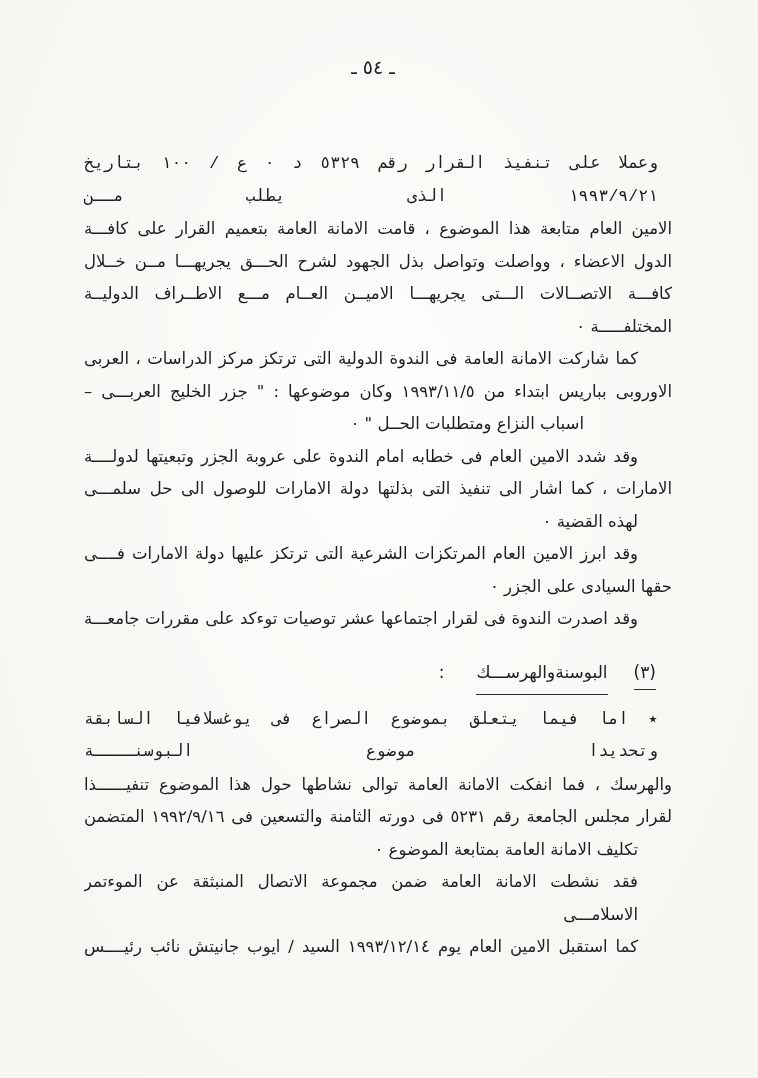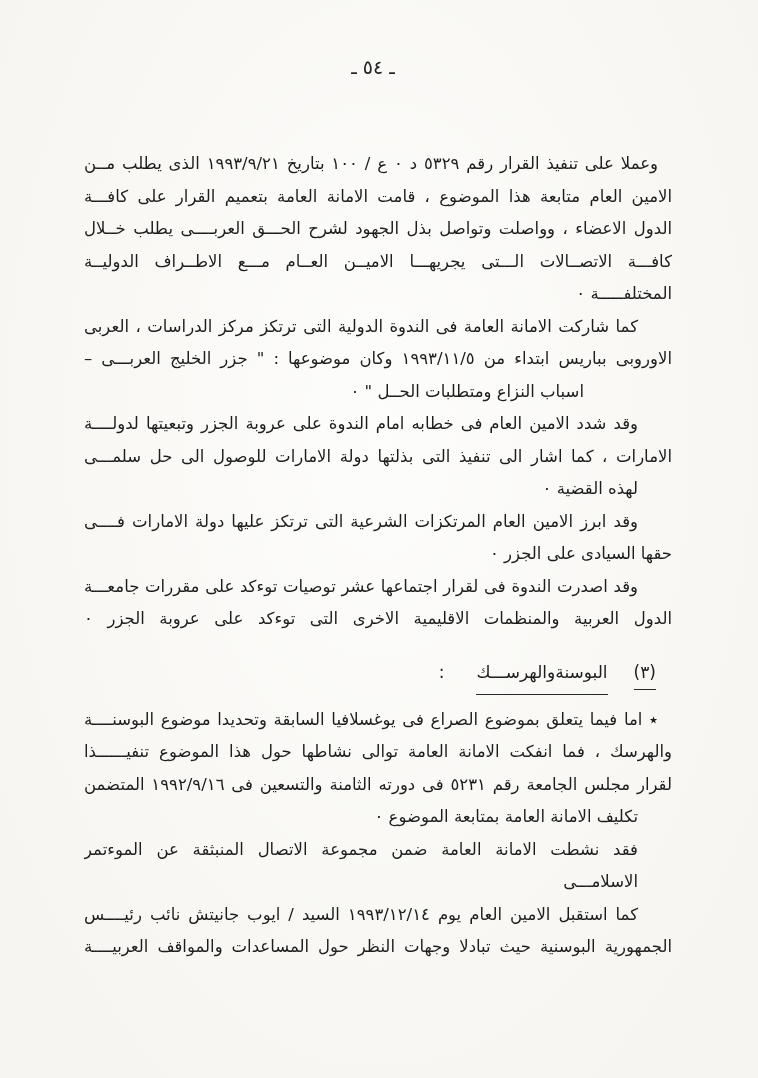--- a/index.html
+++ b/index.html
@@ -51,21 +51,21 @@
   .line.fill {
     white-space: normal;
     text-align: justify;
     text-align-last: justify;
   }
   .line.end {
     white-space: normal;
     text-align: left;
     text-align-last: right;
   }
-  .ind1 { padding-right: 14px; }
+  .ind1 { padding-right: 14px; font-family: Liberation Mono, monospace; }
   .ind2 { padding-right: 34px; }
   .ind3 { padding-right: 88px; }
 
   .heading {
     display: flex;
     flex-direction: row; 
     align-items: flex-start;
     gap: 26px;
     margin: 26px 16px 9px 0;
     font-size: 17px;
@@ -88,21 +88,21 @@
 
 <div class="page">
 
   <div class="page-number">ـ ٥٤ ـ</div>
 
   <div class="content">
 
     <div class="para">
       <div class="line fill ind1">وعملا على تنفيذ القرار رقم ٥٣٢٩ د ٠ ع / ١٠٠ بتاريخ ١٩٩٣/٩/٢١ الذى يطلب مــن</div>
       <div class="line fill">الامين العام متابعة هذا الموضوع ، قامت الامانة العامة بتعميم القرار على كافـــة</div>
-      <div class="line fill">الدول الاعضاء ، وواصلت وتواصل بذل الجهود لشرح الحـــق العربــــى يطلب خــلال</div>
+      <div class="line fill">الدول الاعضاء ، وواصلت وتواصل بذل الجهود لشرح الحـــق يجريهـــا مــن خــلال</div>
       <div class="line fill">كافـــة الاتصــالات الـــتى يجريهـــا الاميــن العــام مـــع الاطــراف الدوليــة</div>
       <div class="line end">المختلفـــــة ٠</div>
     </div>
 
     <div class="para">
       <div class="line fill ind2">كما شاركت الامانة العامة فى الندوة الدولية التى ترتكز مركز الدراسات ، العربى</div>
       <div class="line fill">الاوروبى بباريس ابتداء من ١٩٩٣/١١/٥ وكان موضوعها : " جزر الخليج العربـــى –</div>
       <div class="line end ind3">اسباب النزاع ومتطلبات الحــل " ٠</div>
     </div>
 
@@ -112,21 +112,20 @@
       <div class="line end ind2">لهذه القضية ٠</div>
     </div>
 
     <div class="para">
       <div class="line fill ind2">وقد ابرز الامين العام المرتكزات الشرعية التى ترتكز عليها دولة الامارات فــــى</div>
       <div class="line end">حقها السيادى على الجزر ٠</div>
     </div>
 
     <div class="para">
       <div class="line fill ind2">وقد اصدرت الندوة فى لقرار اجتماعها عشر توصيات توءكد على مقررات جامعـــة</div>
-      <div class="line fill">الدول العربية والمنظمات الاقليمية الاخرى التى توءكد على عروبة الجزر ٠</div>
     </div>
 
     <div class="heading">
       <span class="h-num">(٣)</span>
       <span class="h-title">البوسنةوالهرســـك</span>
       <span class="h-colon">:</span>
     </div>
 
     <div class="para">
       <div class="line fill ind1">٭  اما فيما يتعلق بموضوع الصراع فى يوغسلافيا السابقة وتحديدا موضوع البوسنــــة</div>
@@ -134,17 +133,16 @@
       <div class="line fill">لقرار مجلس الجامعة رقم ٥٢٣١ فى دورته الثامنة والتسعين فى ١٩٩٢/٩/١٦ المتضمن</div>
       <div class="line end ind2">تكليف الامانة العامة بمتابعة الموضوع ٠</div>
     </div>
 
     <div class="para">
       <div class="line fill ind2">فقد نشطت الامانة العامة ضمن مجموعة الاتصال المنبثقة عن الموءتمر الاسلامـــى</div>
     </div>
 
     <div class="para">
       <div class="line fill ind2">كما استقبل الامين العام يوم ١٩٩٣/١٢/١٤ السيد / ايوب جانيتش نائب رئيــــس</div>
-      <div class="line fill">الجمهورية البوسنية حيث تبادلا وجهات النظر حول المساعدات والمواقف العربيــــة</div>
     </div>
 
   </div>
 </div>
 
 </body></html>

